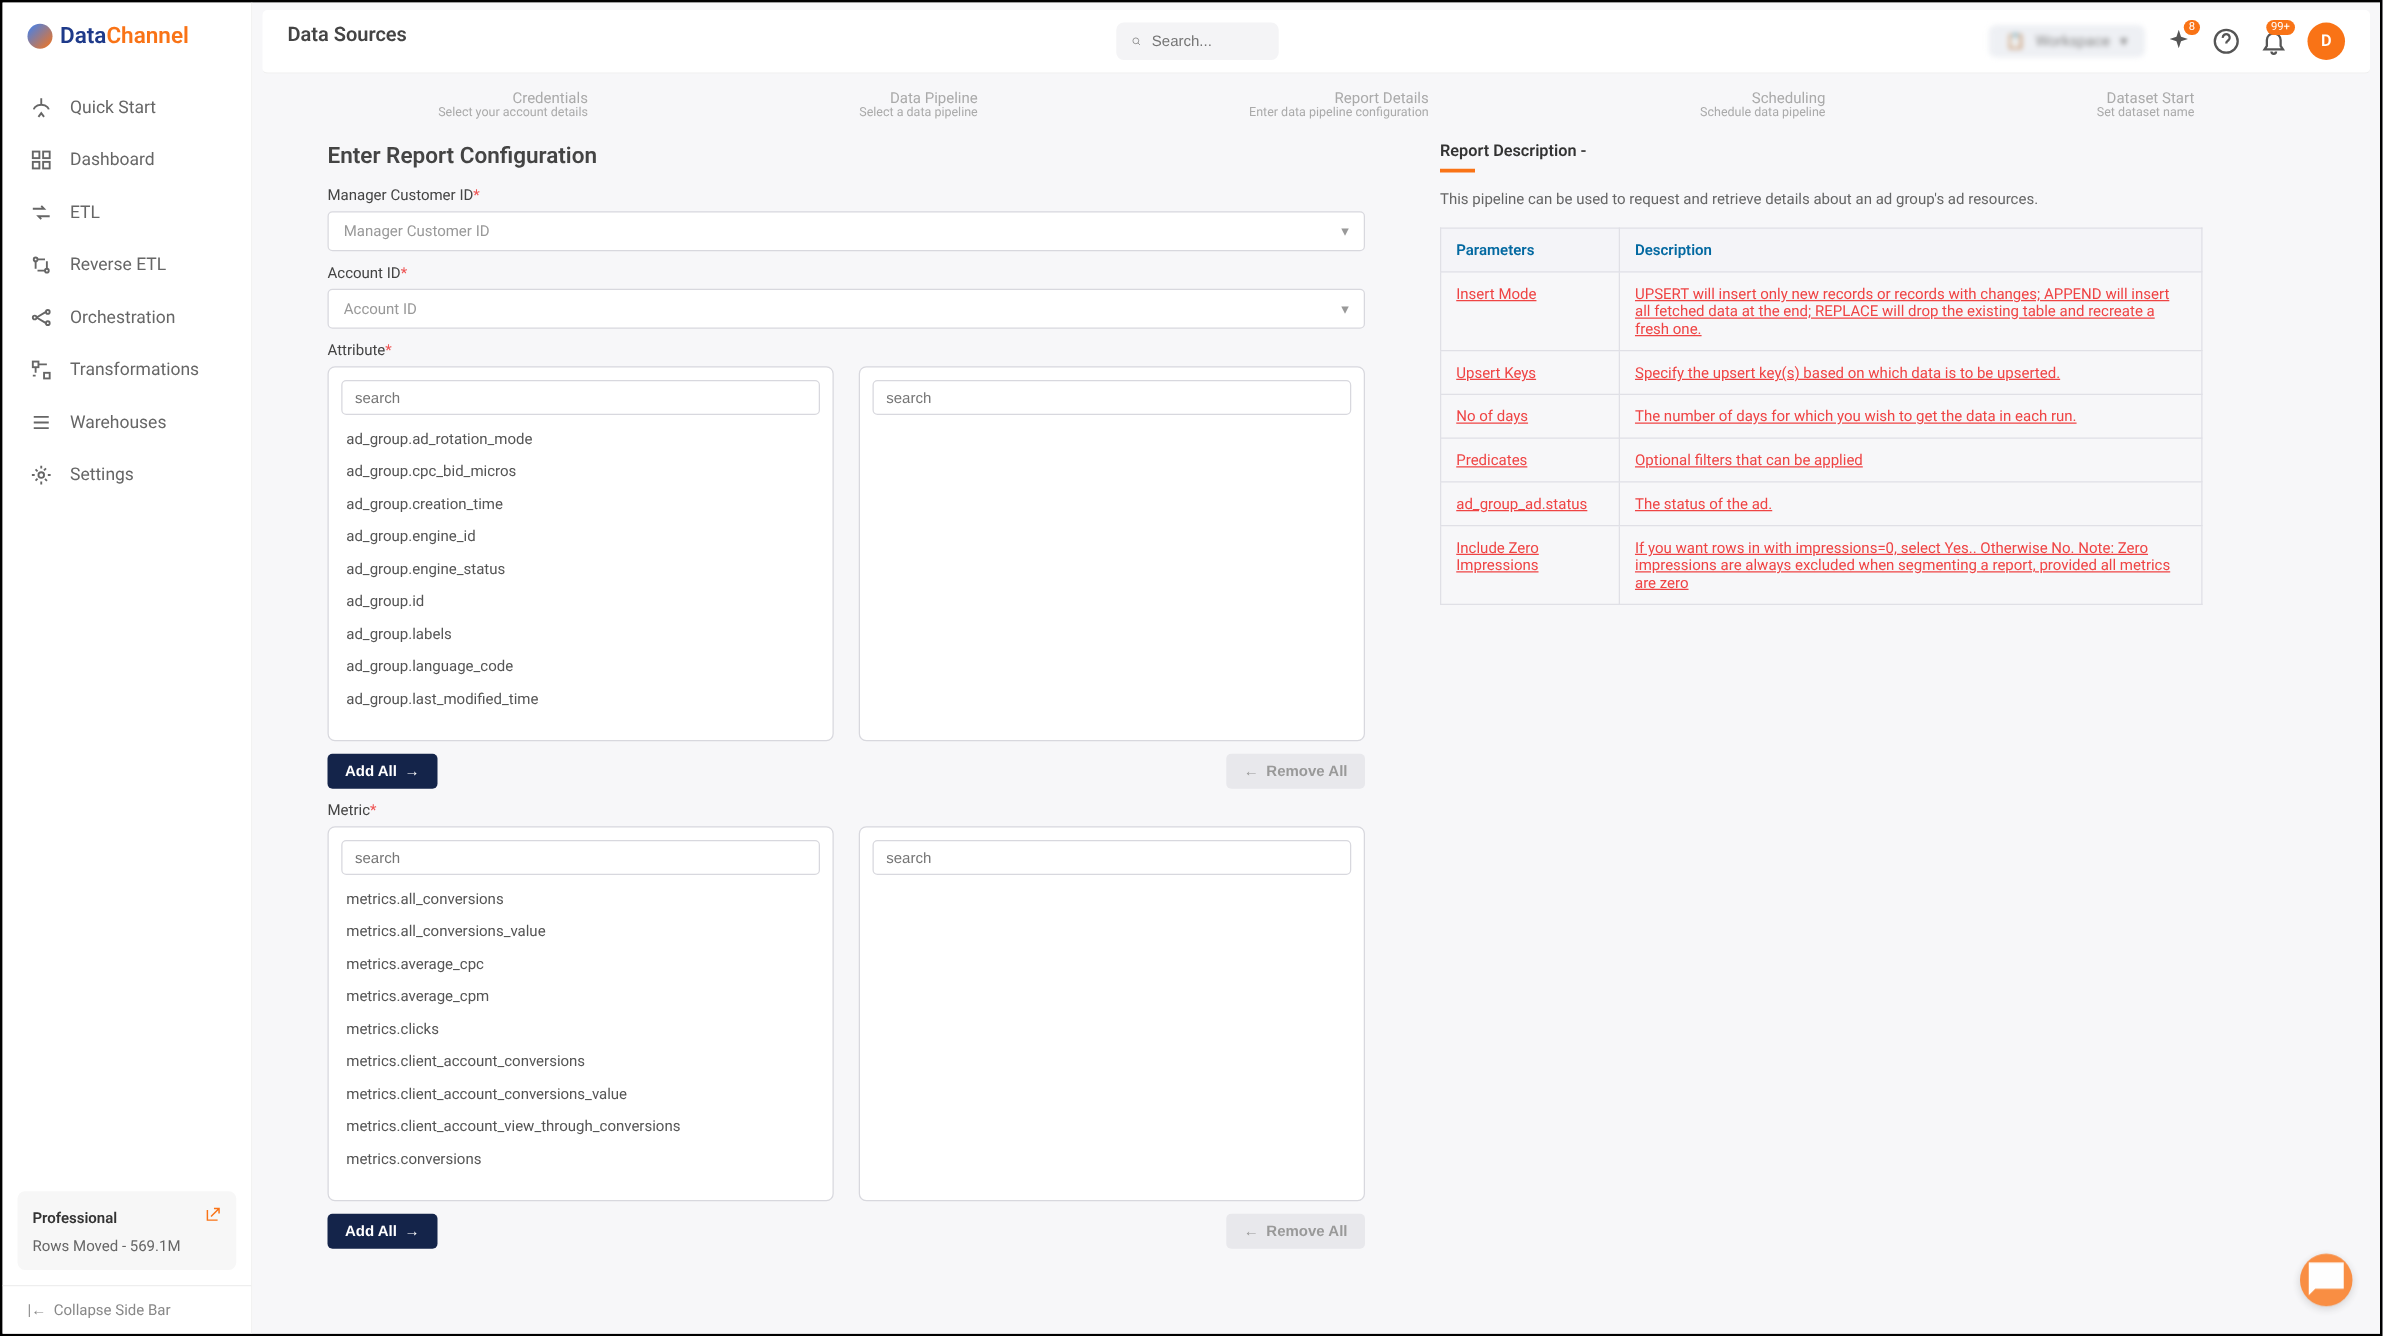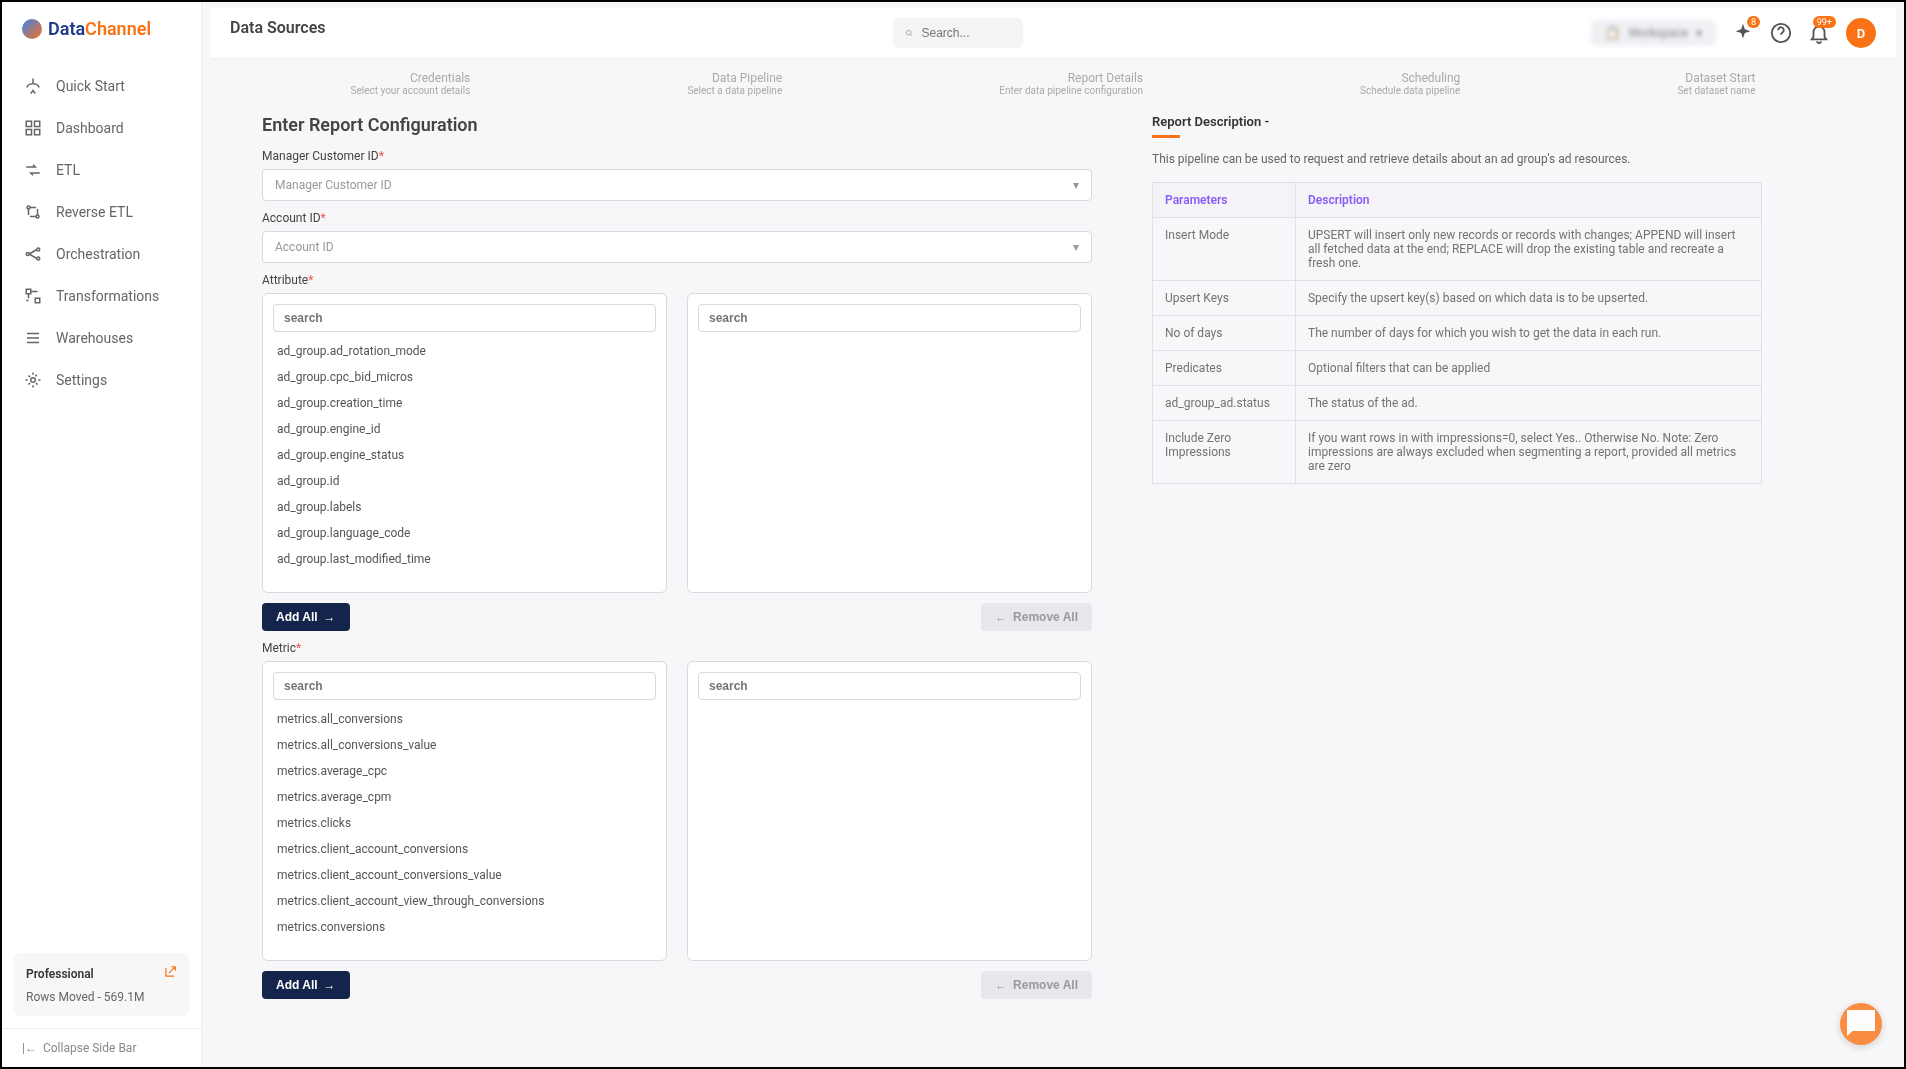--- a/index.html
+++ b/index.html
@@ -35,36 +35,36 @@
 .step-sub { font-size: 10px; }
 .content { flex: 1; padding: 10px 60px 20px; display: flex; gap: 60px; overflow-y: auto; }
 .left-col { flex: 1; min-width: 760px; max-width: 830px; }
 .right-col { width: 610px; }
 .section-heading { font-size: 18px; font-weight: 600; color: #444; margin-bottom: 14px; }
 .field-label { font-size: 12px; font-weight: 400; color: #444; margin: 10px 0 6px; display: block; }
 .req { color: #e55; }
 .select-box { width: 100%; border: 1px solid #d8d8de; border-radius: 4px; padding: 8px 12px; background: #fff; display: flex; justify-content: space-between; align-items: center; color: #999; font-size: 12px; cursor: pointer; }
 .dual-list { display: flex; gap: 20px; margin-top: 6px; }
 .list-panel { flex: 1; background: #fff; border: 1px solid #d8d8de; border-radius: 6px; padding: 10px; height: 300px; display: flex; flex-direction: column; }
-.list-search { border: 1px solid #d8d8de; border-radius: 4px; padding: 6px 10px; font-size: 12px; outline: none; margin-bottom: 6px; font-weight: bold; }
+.list-search { border: 1px solid #d8d8de; border-radius: 4px; padding: 6px 10px; font-size: 12px; outline: none; margin-bottom: 6px; }
 .list-items { flex: 1; overflow-y: auto; }
 .list-items::-webkit-scrollbar { width: 6px; }
 .list-items::-webkit-scrollbar-thumb { background: #ccc; border-radius: 3px; }
 .list-item { padding: 6px 4px; font-size: 12px; color: #555; cursor: pointer; }
 .dual-actions { display: flex; justify-content: space-between; margin-top: 10px; }
 .btn { border: none; border-radius: 4px; padding: 7px 14px; font-size: 12px; font-weight: 600; cursor: pointer; display: inline-flex; align-items: center; gap: 6px; }
 .btn-primary { background: #14244a; color: #fff; }
 .btn-muted { background: #e8e8ec; color: #999; }
 .desc-title { font-weight: 600; font-size: 13px; color: #333; }
 .desc-underline { width: 28px; height: 3px; background: #f97316; margin: 6px 0 14px; }
 .desc-text { font-size: 12px; color: #666; margin-bottom: 16px; }
 .param-table { width: 100%; border-collapse: collapse; font-size: 12px; }
 .param-table th, .param-table td { border: 1px solid #e0e0e6; padding: 10px 12px; text-align: left; vertical-align: top; }
-.param-table th { background: #f4f4f8; color: #8b5cf6; font-weight: 600; }
-.param-table td { color: #737373; }
+.param-table th { background: #f4f4f8; color: #0369a1; font-weight: 600; }
+.param-table td { color: #ef4444; text-decoration: underline; }
 .chat-bubble { position: fixed; bottom: 24px; right: 24px; width: 42px; height: 42px; border-radius: 50%; background: #f97316; opacity: 0.8; display: flex; align-items: center; justify-content: center; color: #fff; box-shadow: 0 2px 8px rgba(0,0,0,0.2); }
 svg { width: 100%; height: 100%; }
 </style>
 </head>
 <body>
 
 <div class="app-wrap">
   <aside class="sidebar">
     <div class="logo">
       <span class="logo-icon"></span>

